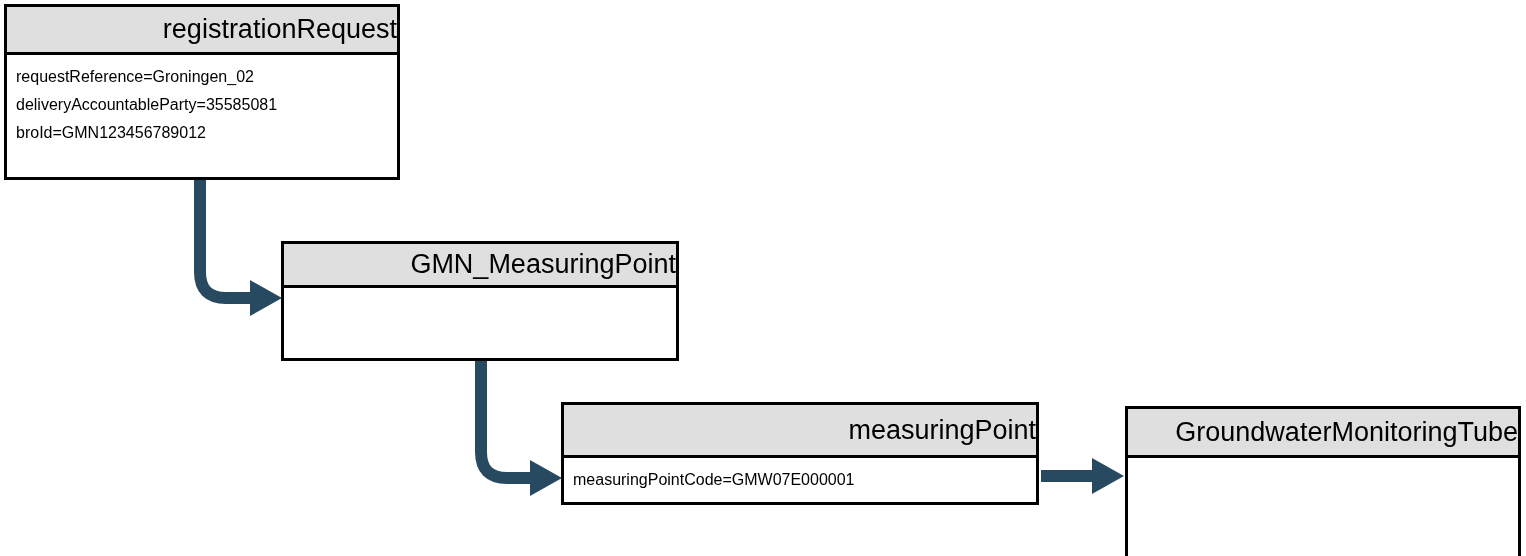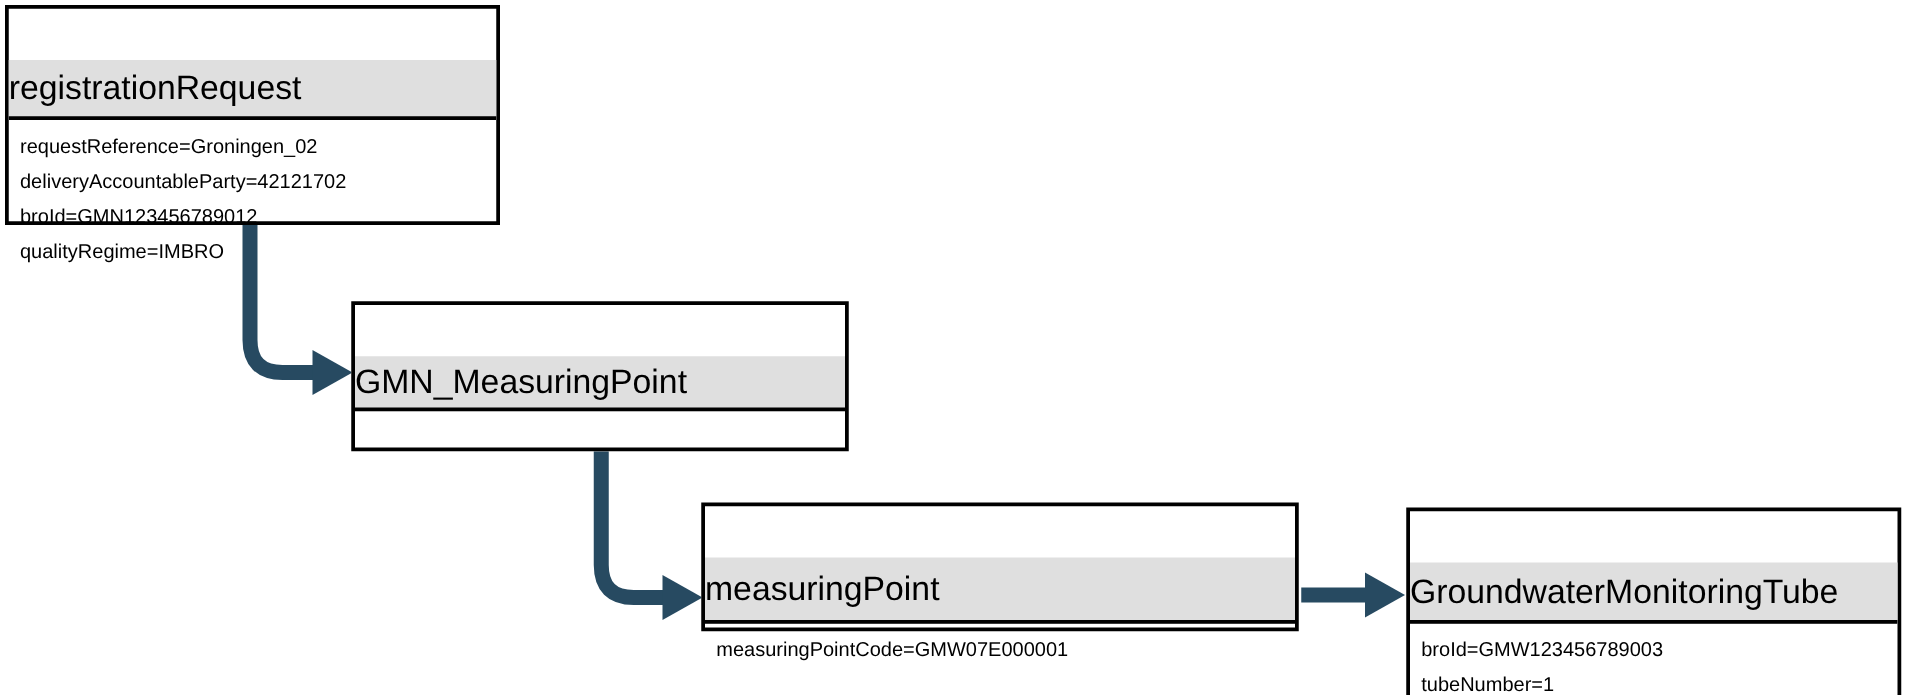--- a/index.html
+++ b/index.html
@@ -28,25 +28,24 @@
     border: 3px solid #000000;
     background: #ffffff;
     z-index: 1;
   }
   .node-header {
     box-sizing: border-box;
     border-bottom: 3px solid #000000;
     background: #dfdfdf;
     display: flex;
     align-items: center;
-    justify-content: flex-start;
+    justify-content: flex-end;
     font-size: 27px;
     white-space: nowrap;
     overflow: hidden;
-    margin-top: 41px;
   }
   .node-body {
     box-sizing: border-box;
     padding: 8px 0 0 9px;
     font-size: 16px;
     line-height: 28px;
     overflow: hidden;
   }
   .attr-line {
     white-space: nowrap;
@@ -80,23 +79,22 @@
       <polygon points="1092,458 1092,494 1124,476" fill="#274A61"></polygon>
     </g>
   </svg>
 
   <div class="node" id="node-registration-request">
     <div class="node-header">
       <span>registrationRequest</span>
     </div>
     <div class="node-body">
       <div class="attr-line">requestReference=Groningen_02</div>
-      <div class="attr-line">deliveryAccountableParty=42121702</div>
+      <div class="attr-line">deliveryAccountableParty=35585081</div>
       <div class="attr-line">broId=GMN123456789012</div>
-      <div class="attr-line">qualityRegime=IMBRO</div>
     </div>
   </div>
 
   <div class="node" id="node-gmn-measuring-point">
     <div class="node-header">
       <span>GMN_MeasuringPoint</span>
     </div>
   </div>
 
   <div class="node" id="node-measuring-point">
@@ -105,19 +103,15 @@
     </div>
     <div class="node-body">
       <div class="attr-line">measuringPointCode=GMW07E000001</div>
     </div>
   </div>
 
   <div class="node" id="node-groundwater-monitoring-tube">
     <div class="node-header">
       <span>GroundwaterMonitoringTube</span>
     </div>
-    <div class="node-body">
-      <div class="attr-line">broId=GMW123456789003</div>
-      <div class="attr-line">tubeNumber=1</div>
-    </div>
   </div>
 
 </div>
 
 </body></html>

